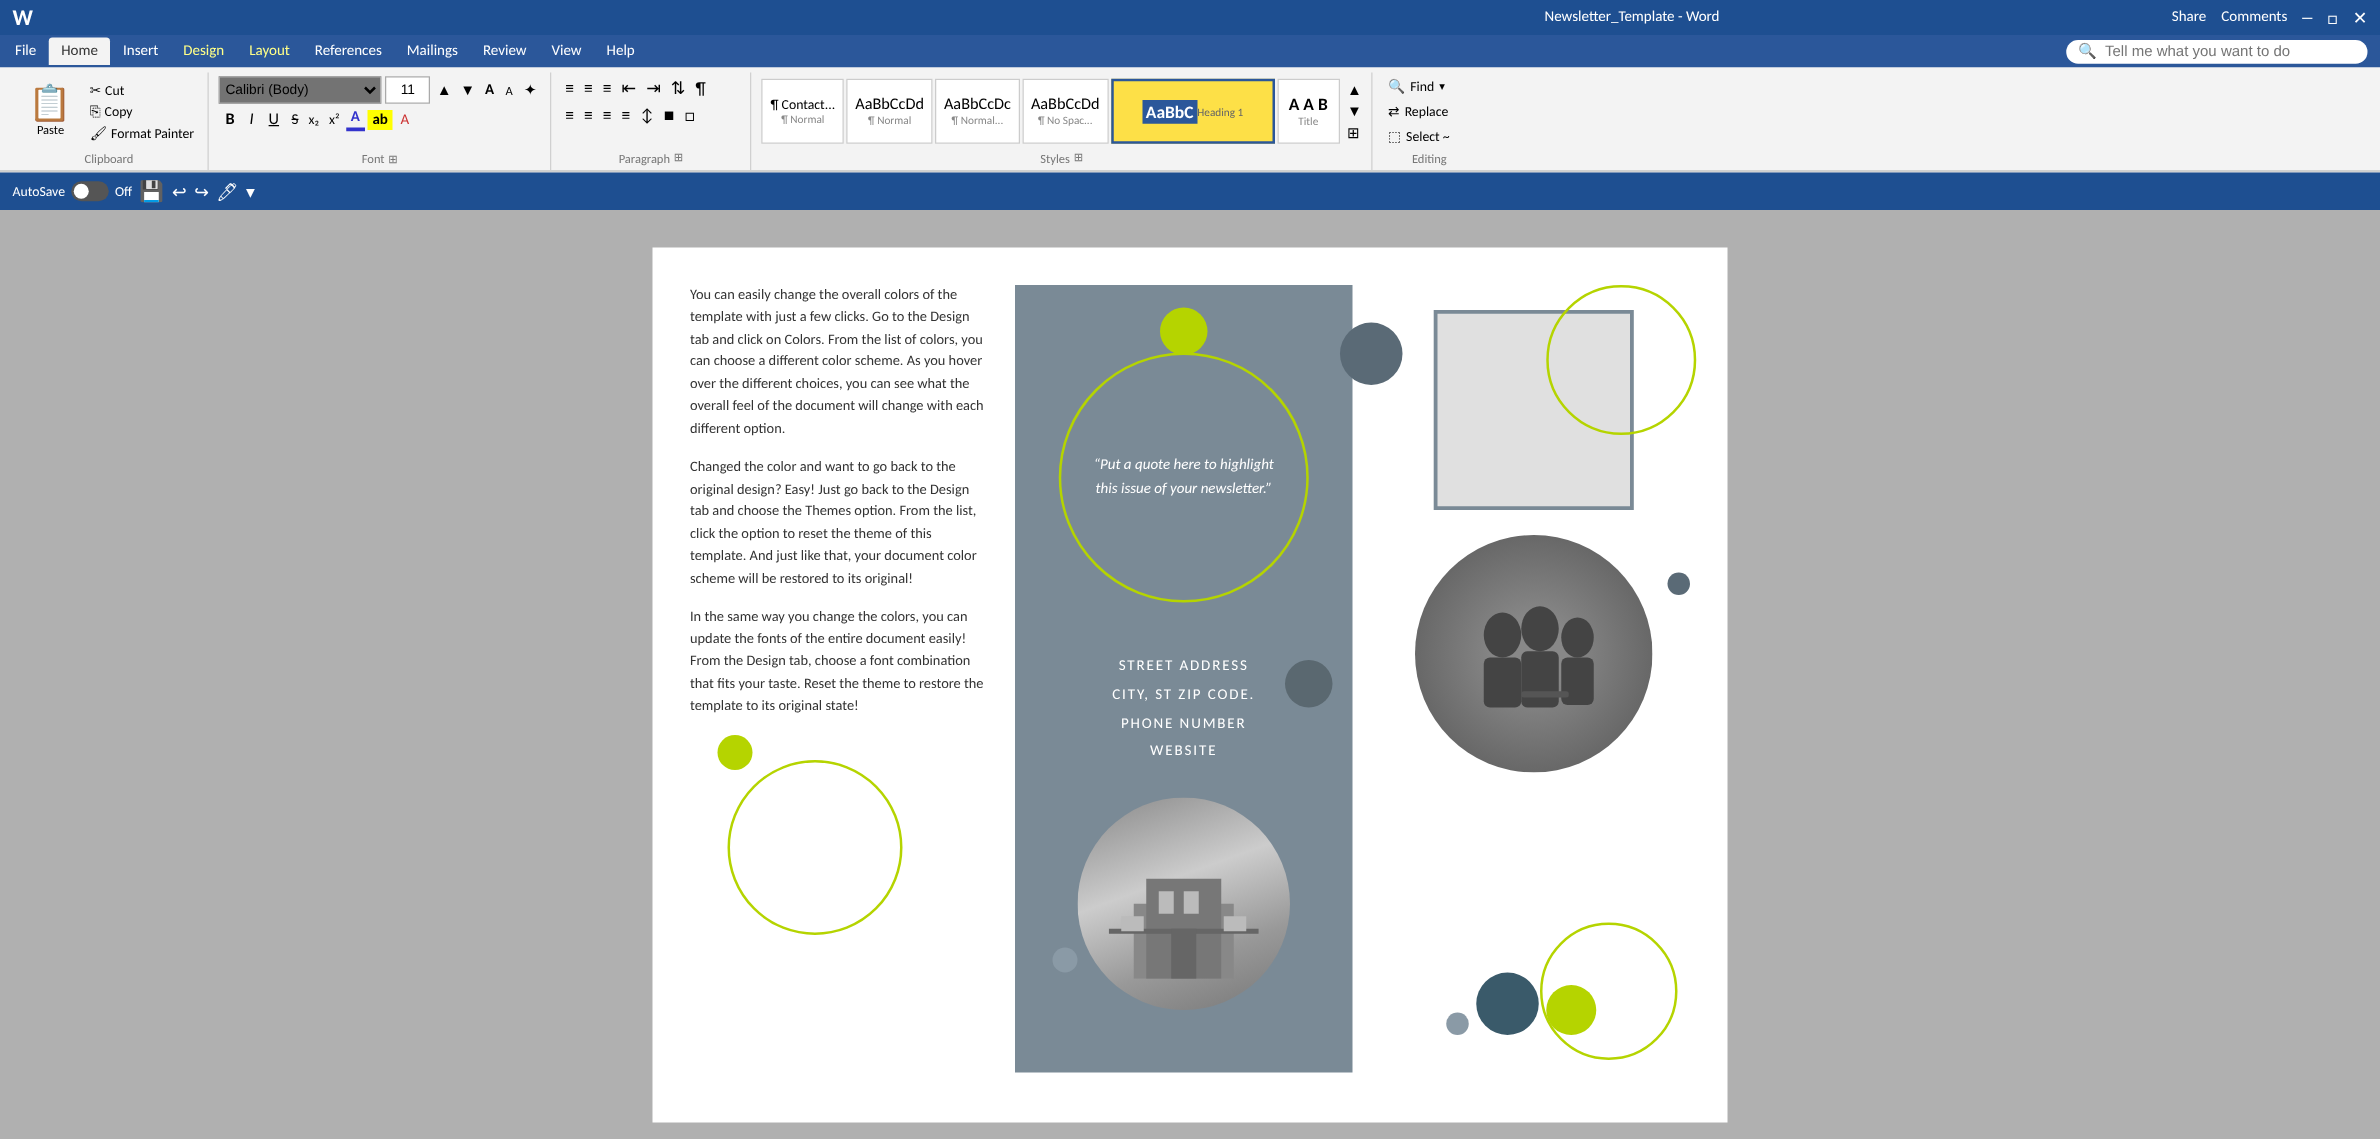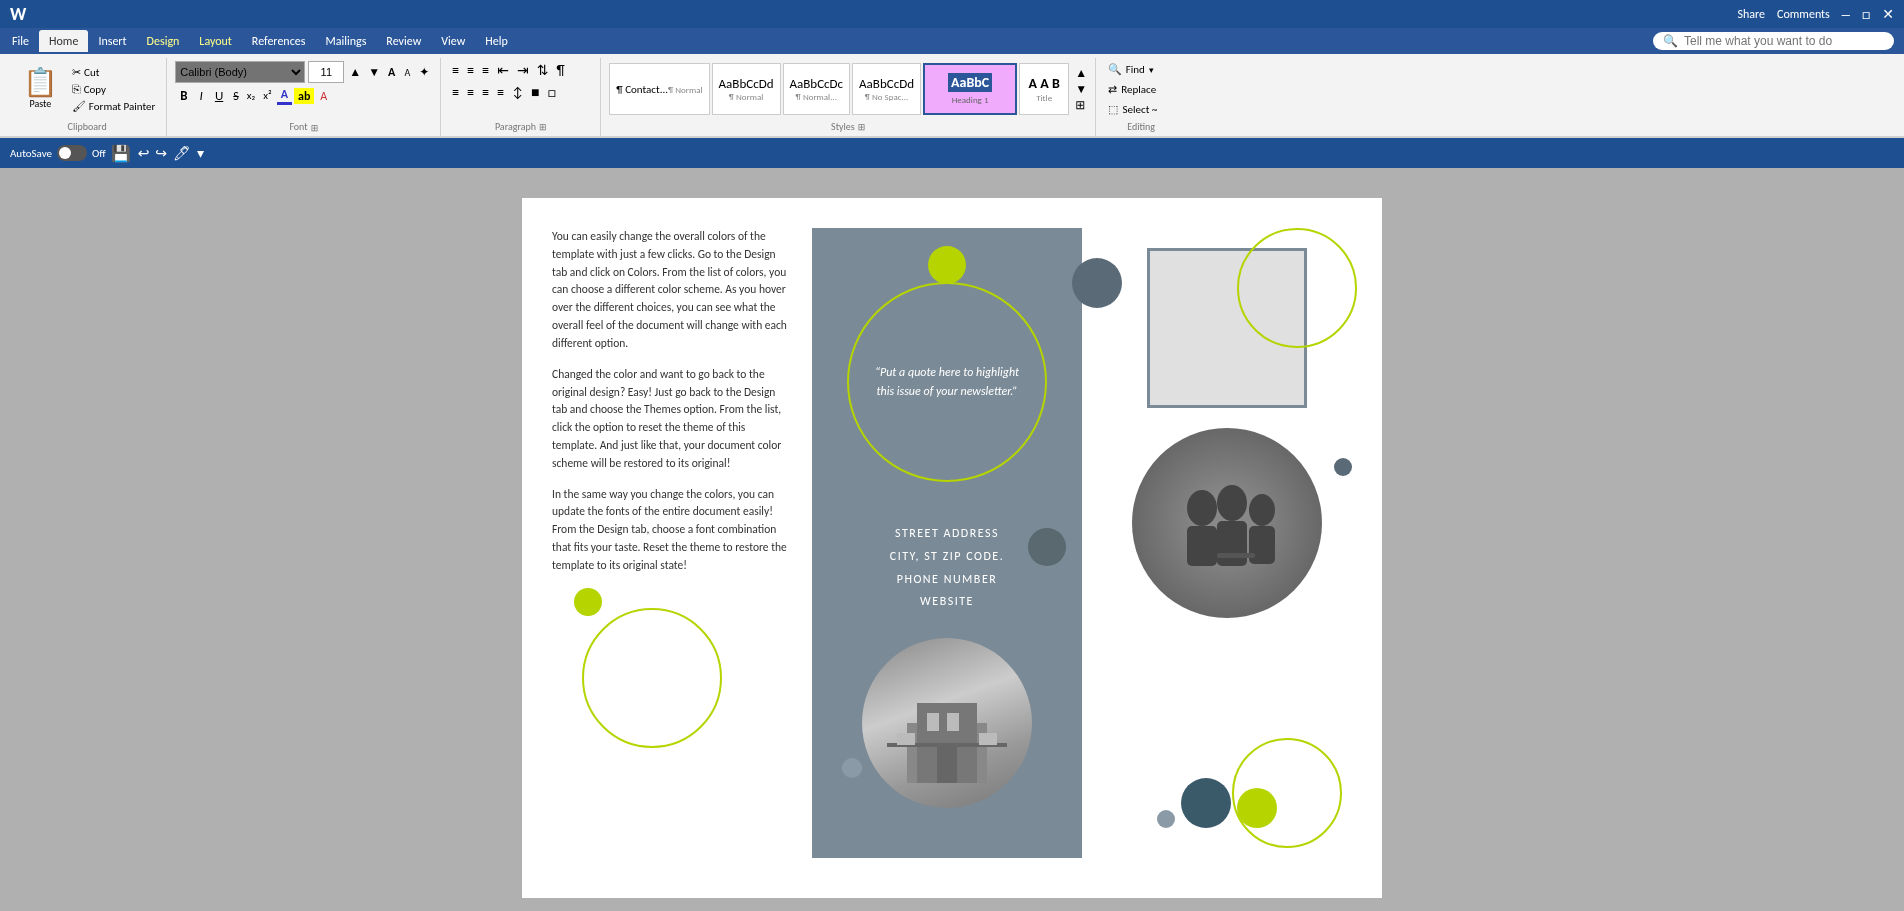--- a/index.html
+++ b/index.html
@@ -5,20 +5,21 @@
     * { margin: 0; padding: 0; box-sizing: border-box; }
     body { font-family: 'Calibri', sans-serif; background: #f0f0f0; font-size: 13px; overflow-x: hidden; }
   </style>
 </head>
 <body>
 
 <div style="background:#1e4f91; height:28px; display:flex; align-items:center; padding:0 10px;">
   <div style="display:flex; align-items:center; gap:6px; flex:1;">
     <span style="color:white; font-size:18px; font-weight:bold;">W</span>
   </div>
+  <div style="flex:1; text-align:center; color:white; font-size:12px;">Newsletter_Template - Word</div>
   <div style="display:flex; align-items:center; gap:12px; color:white; font-size:12px;">
     <span style="cursor:pointer;">Share</span>
     <span style="cursor:pointer;">Comments</span>
     <span style="font-size:16px; cursor:pointer;">─</span>
     <span style="font-size:14px; cursor:pointer;">□</span>
     <span style="font-size:14px; cursor:pointer;">✕</span>
   </div>
 </div>
 
 <div style="background:#2b579a; display:flex; align-items:center; height:26px; padding:0 2px;">
@@ -120,37 +121,37 @@
     <div style="font-size:10px; color:#777; text-align:center; padding:2px 0 3px 0; display:flex; align-items:center; justify-content:center; gap:3px;">
       <span>Paragraph</span>
       <span style="font-size:9px; cursor:pointer;">⊞</span>
     </div>
   </div>
 
   <div style="display:flex; flex-direction:column; border-right:1px solid #d0d0d0; padding:0 8px; min-width:380px;">
     <div style="display:flex; align-items:center; gap:3px; flex:1; padding-top:2px;">
       <div style="display:flex; gap:2px;">
 
-        <div style="border:1px solid #ccc; padding:3px 6px; cursor:pointer; font-size:10px; background:white; height:52px; display:flex; flex-direction:row; align-items:center; justify-content:center; min-width:66px;">
+        <div style="border:1px solid #ccc; padding:3px 6px; cursor:pointer; font-size:10px; background:white; height:52px; display:flex; flex-direction:column; align-items:center; justify-content:center; min-width:66px;">
           <span style="font-size:11px;">¶ Contact...</span>
           <span style="font-size:9px; color:#888;">¶ Normal</span>
         </div>
         <div style="border:1px solid #ccc; padding:3px 6px; cursor:pointer; font-size:10px; background:white; height:52px; display:flex; flex-direction:column; align-items:center; justify-content:center; min-width:66px;">
           <span style="font-size:13px;">AaBbCcDd</span>
           <span style="font-size:9px; color:#888;">¶ Normal</span>
         </div>
         <div style="border:1px solid #ccc; padding:3px 6px; cursor:pointer; font-size:10px; background:white; height:52px; display:flex; flex-direction:column; align-items:center; justify-content:center; min-width:66px;">
           <span style="font-size:13px;">AaBbCcDc</span>
           <span style="font-size:9px; color:#888;">¶ Normal...</span>
         </div>
         <div style="border:1px solid #ccc; padding:3px 6px; cursor:pointer; font-size:10px; background:white; height:52px; display:flex; flex-direction:column; align-items:center; justify-content:center; min-width:66px;">
           <span style="font-size:13px;">AaBbCcDd</span>
           <span style="font-size:9px; color:#888;">¶ No Spac...</span>
         </div>
-        <div style="border:2px solid #2b579a; padding:3px 23px; cursor:pointer; background:#f0abfc; height:52px; display:flex; flex-direction:column; align-items:center; justify-content:center; min-width:66px;">
+        <div style="border:2px solid #2b579a; padding:3px 23px; cursor:pointer; background:#fde047; height:52px; display:flex; flex-direction:row; align-items:center; justify-content:center; min-width:66px;">
           <span style="font-size:14px; color:#2b579a; font-weight:bold; background:#2b579a; color:white; padding:1px 3px;">AaBbC</span>
           <span style="font-size:9px; color:#666; margin-top:2px;">Heading 1</span>
         </div>
         <div style="border:1px solid #ccc; padding:3px 6px; cursor:pointer; font-size:10px; background:white; height:52px; display:flex; flex-direction:column; align-items:center; justify-content:center; min-width:50px;">
           <span style="font-size:14px; font-weight:bold;">A A B</span>
           <span style="font-size:9px; color:#888;">Title</span>
         </div>
       </div>
       <div style="display:flex; flex-direction:column; gap:2px; margin-left:3px;">
         <span style="font-size:12px; cursor:pointer;">▲</span>

